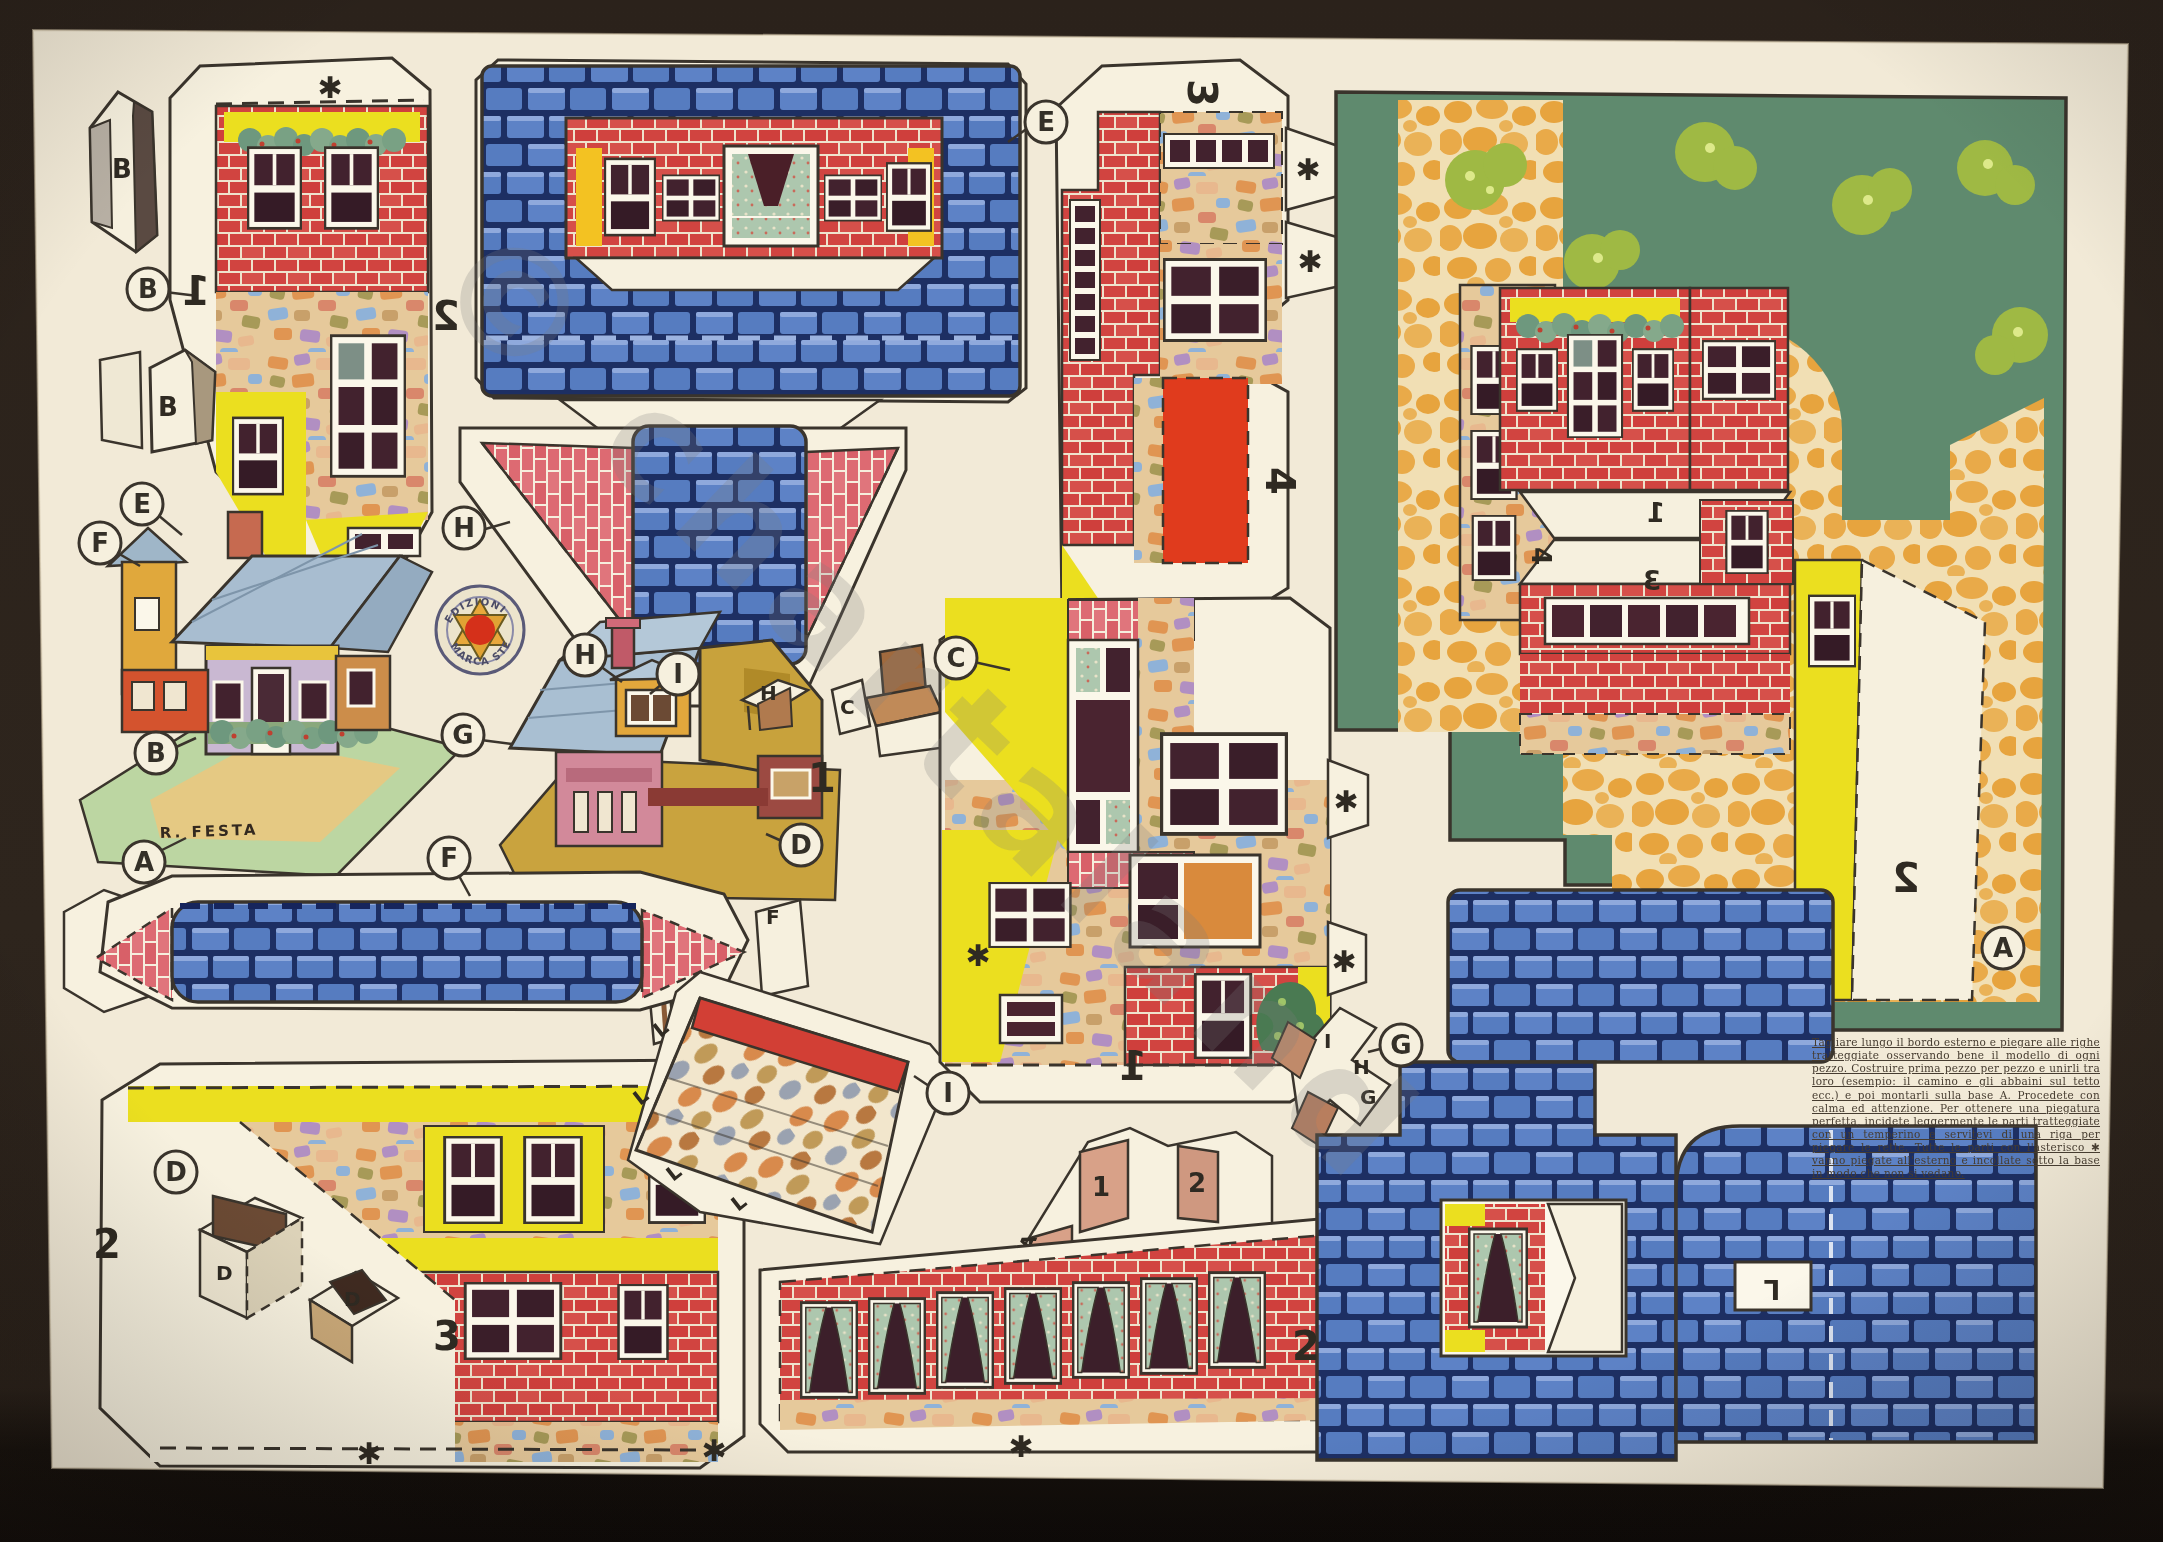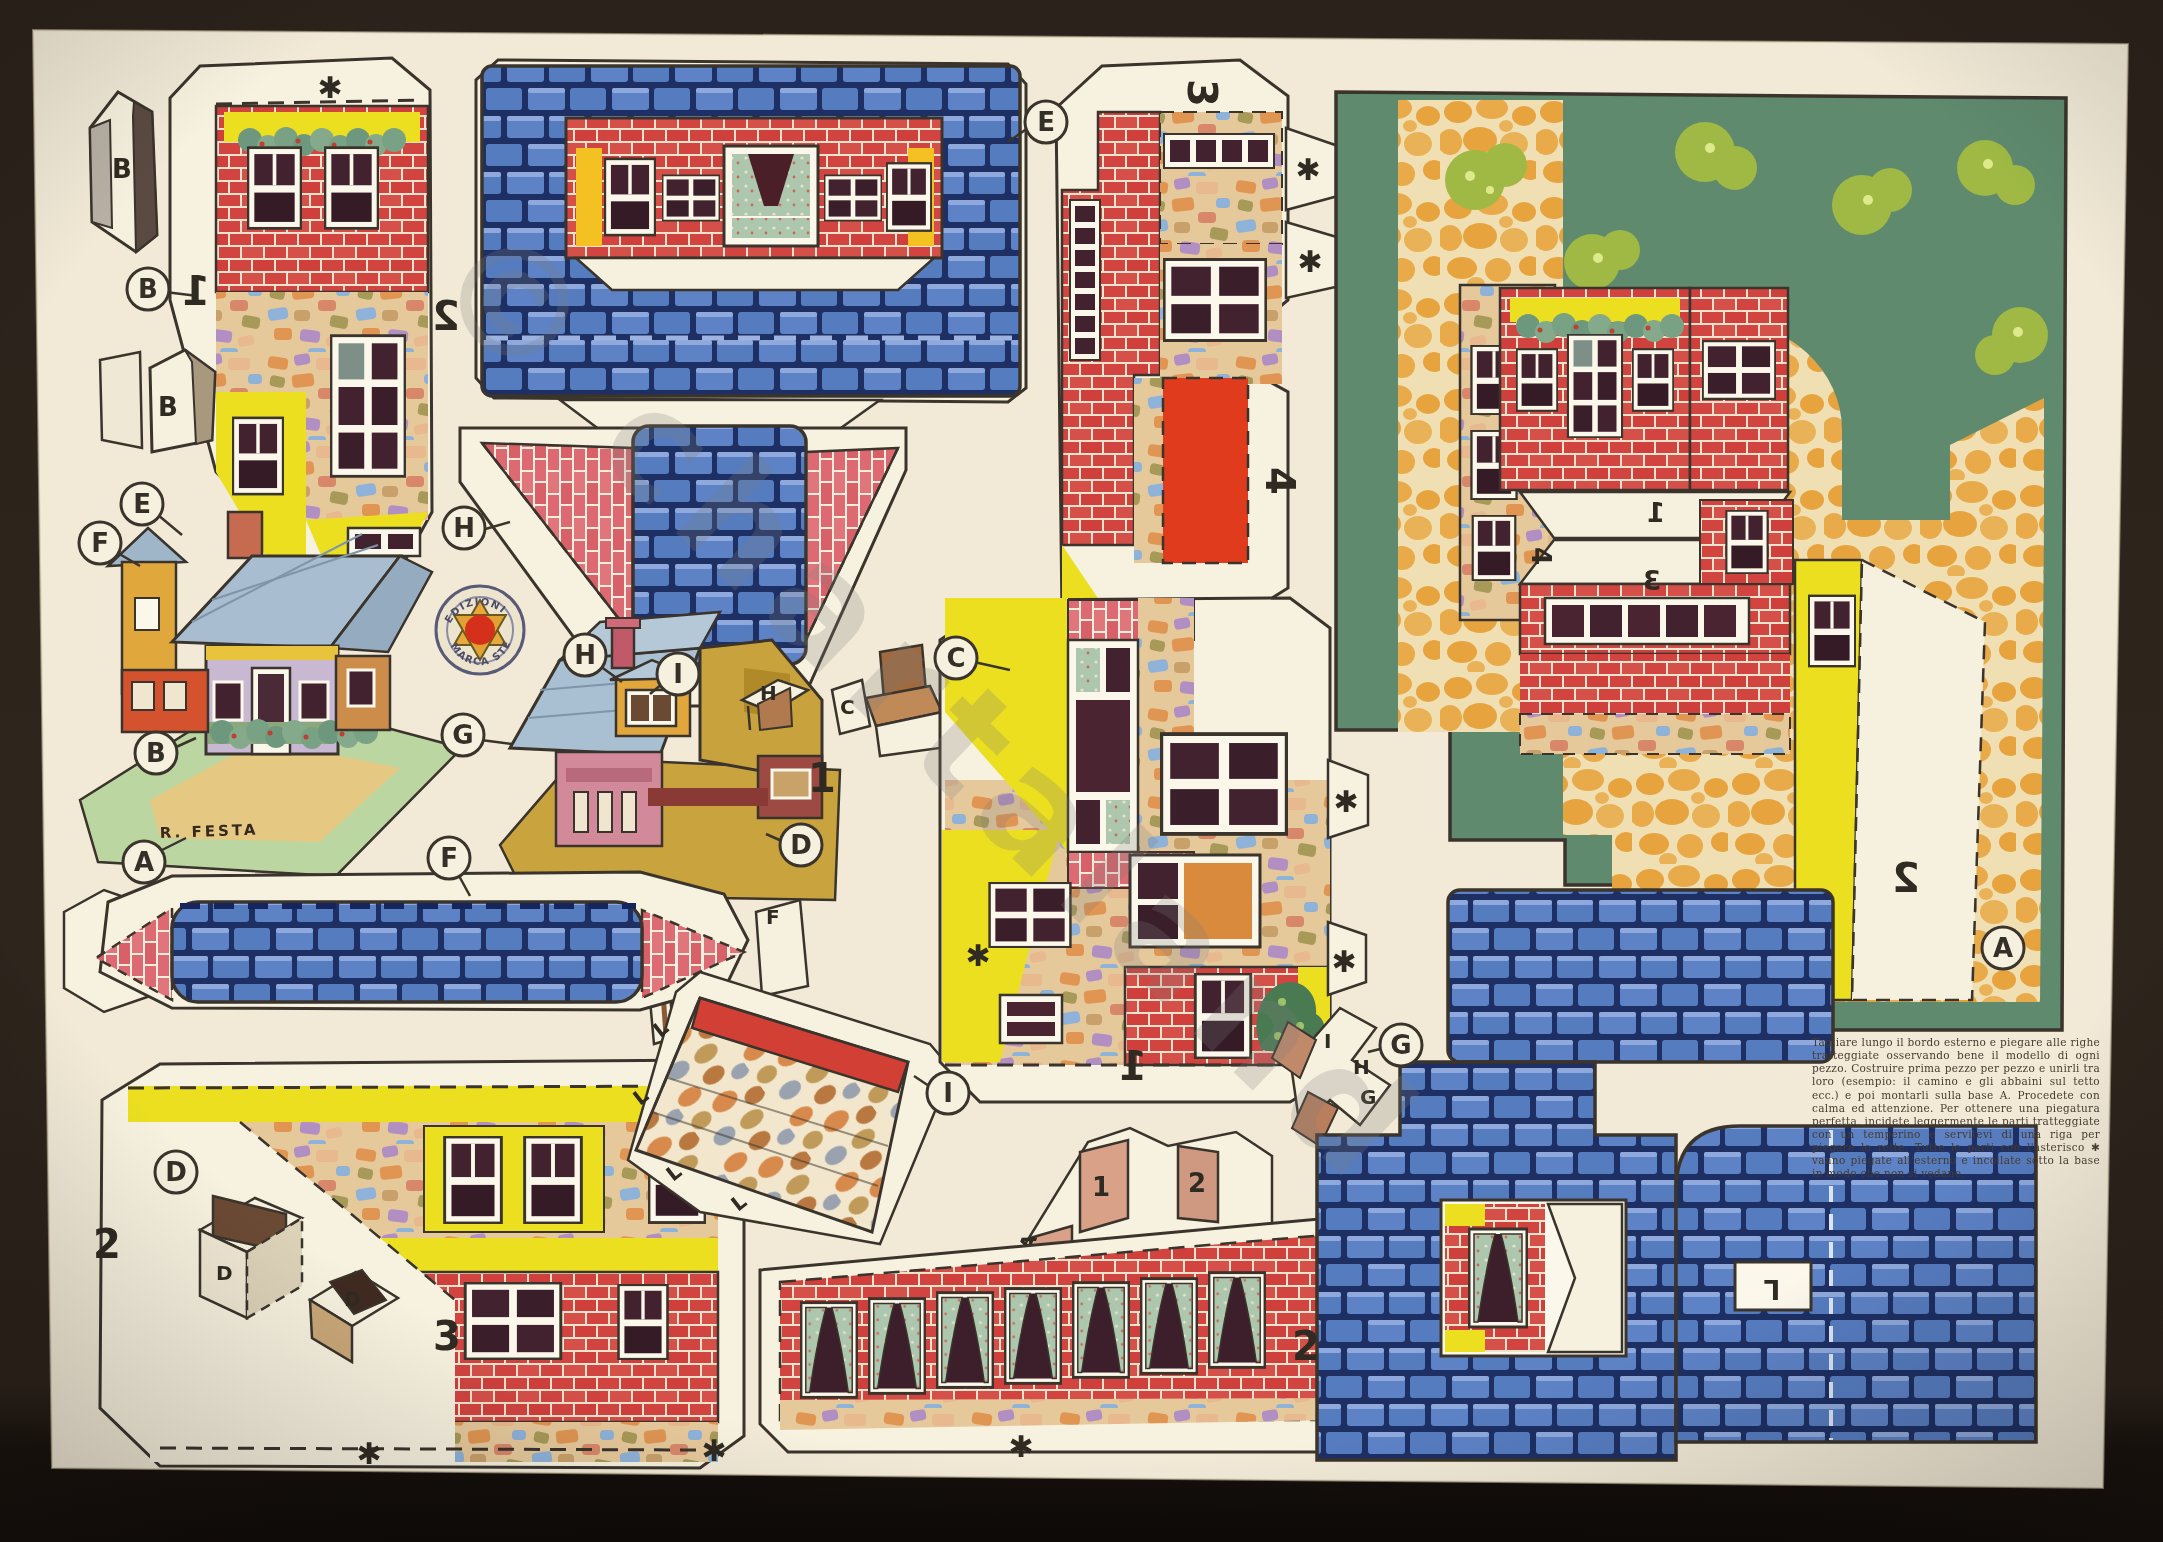--- a/index.html
+++ b/index.html
@@ -9,21 +9,21 @@
   .stage svg{position:absolute;left:0;top:0;}
   text{fill:#343028;}
   .lbl{font:700 26px "DejaVu Sans",sans-serif;fill:#2f2a22;}
   .num{font:700 40px "DejaVu Sans",sans-serif;fill:#2f2a22;}
   .numS{font:700 26px "DejaVu Sans",sans-serif;fill:#2f2a22;}
   .pl{font:700 20px "DejaVu Sans",sans-serif;fill:#2f2a22;}
   .ast{font:700 30px "DejaVu Sans",sans-serif;fill:#2f2a22;}
   .sig{font:700 15px "DejaVu Sans",sans-serif;letter-spacing:3px;fill:#33291f;}
   .logoTxt{font:700 10px "DejaVu Sans",sans-serif;letter-spacing:1.5px;fill:#4c4c66;}
   #instructions{position:absolute;left:1812px;top:1036px;width:288px;
-      font:10.5px/1.25 "DejaVu Serif",serif;color:#463c30;text-align:justify;letter-spacing:.3px;}
+      font:10.5px/1.25 "DejaVu Serif",serif;color:#463c30;text-align:justify;letter-spacing:.3px;text-decoration:underline;}
   #watermark{position:absolute;left:430px;top:250px;width:1500px;
       transform:rotate(44deg);transform-origin:120px 80px;
       font:700 150px "DejaVu Sans",sans-serif;letter-spacing:16px;
       color:rgba(125,125,125,.24);white-space:nowrap;pointer-events:none;}
 </style>
 </head>
 <body>
 
 <div class="stage">
 <svg width="2163" height="1542" viewBox="0 0 2163 1542">

